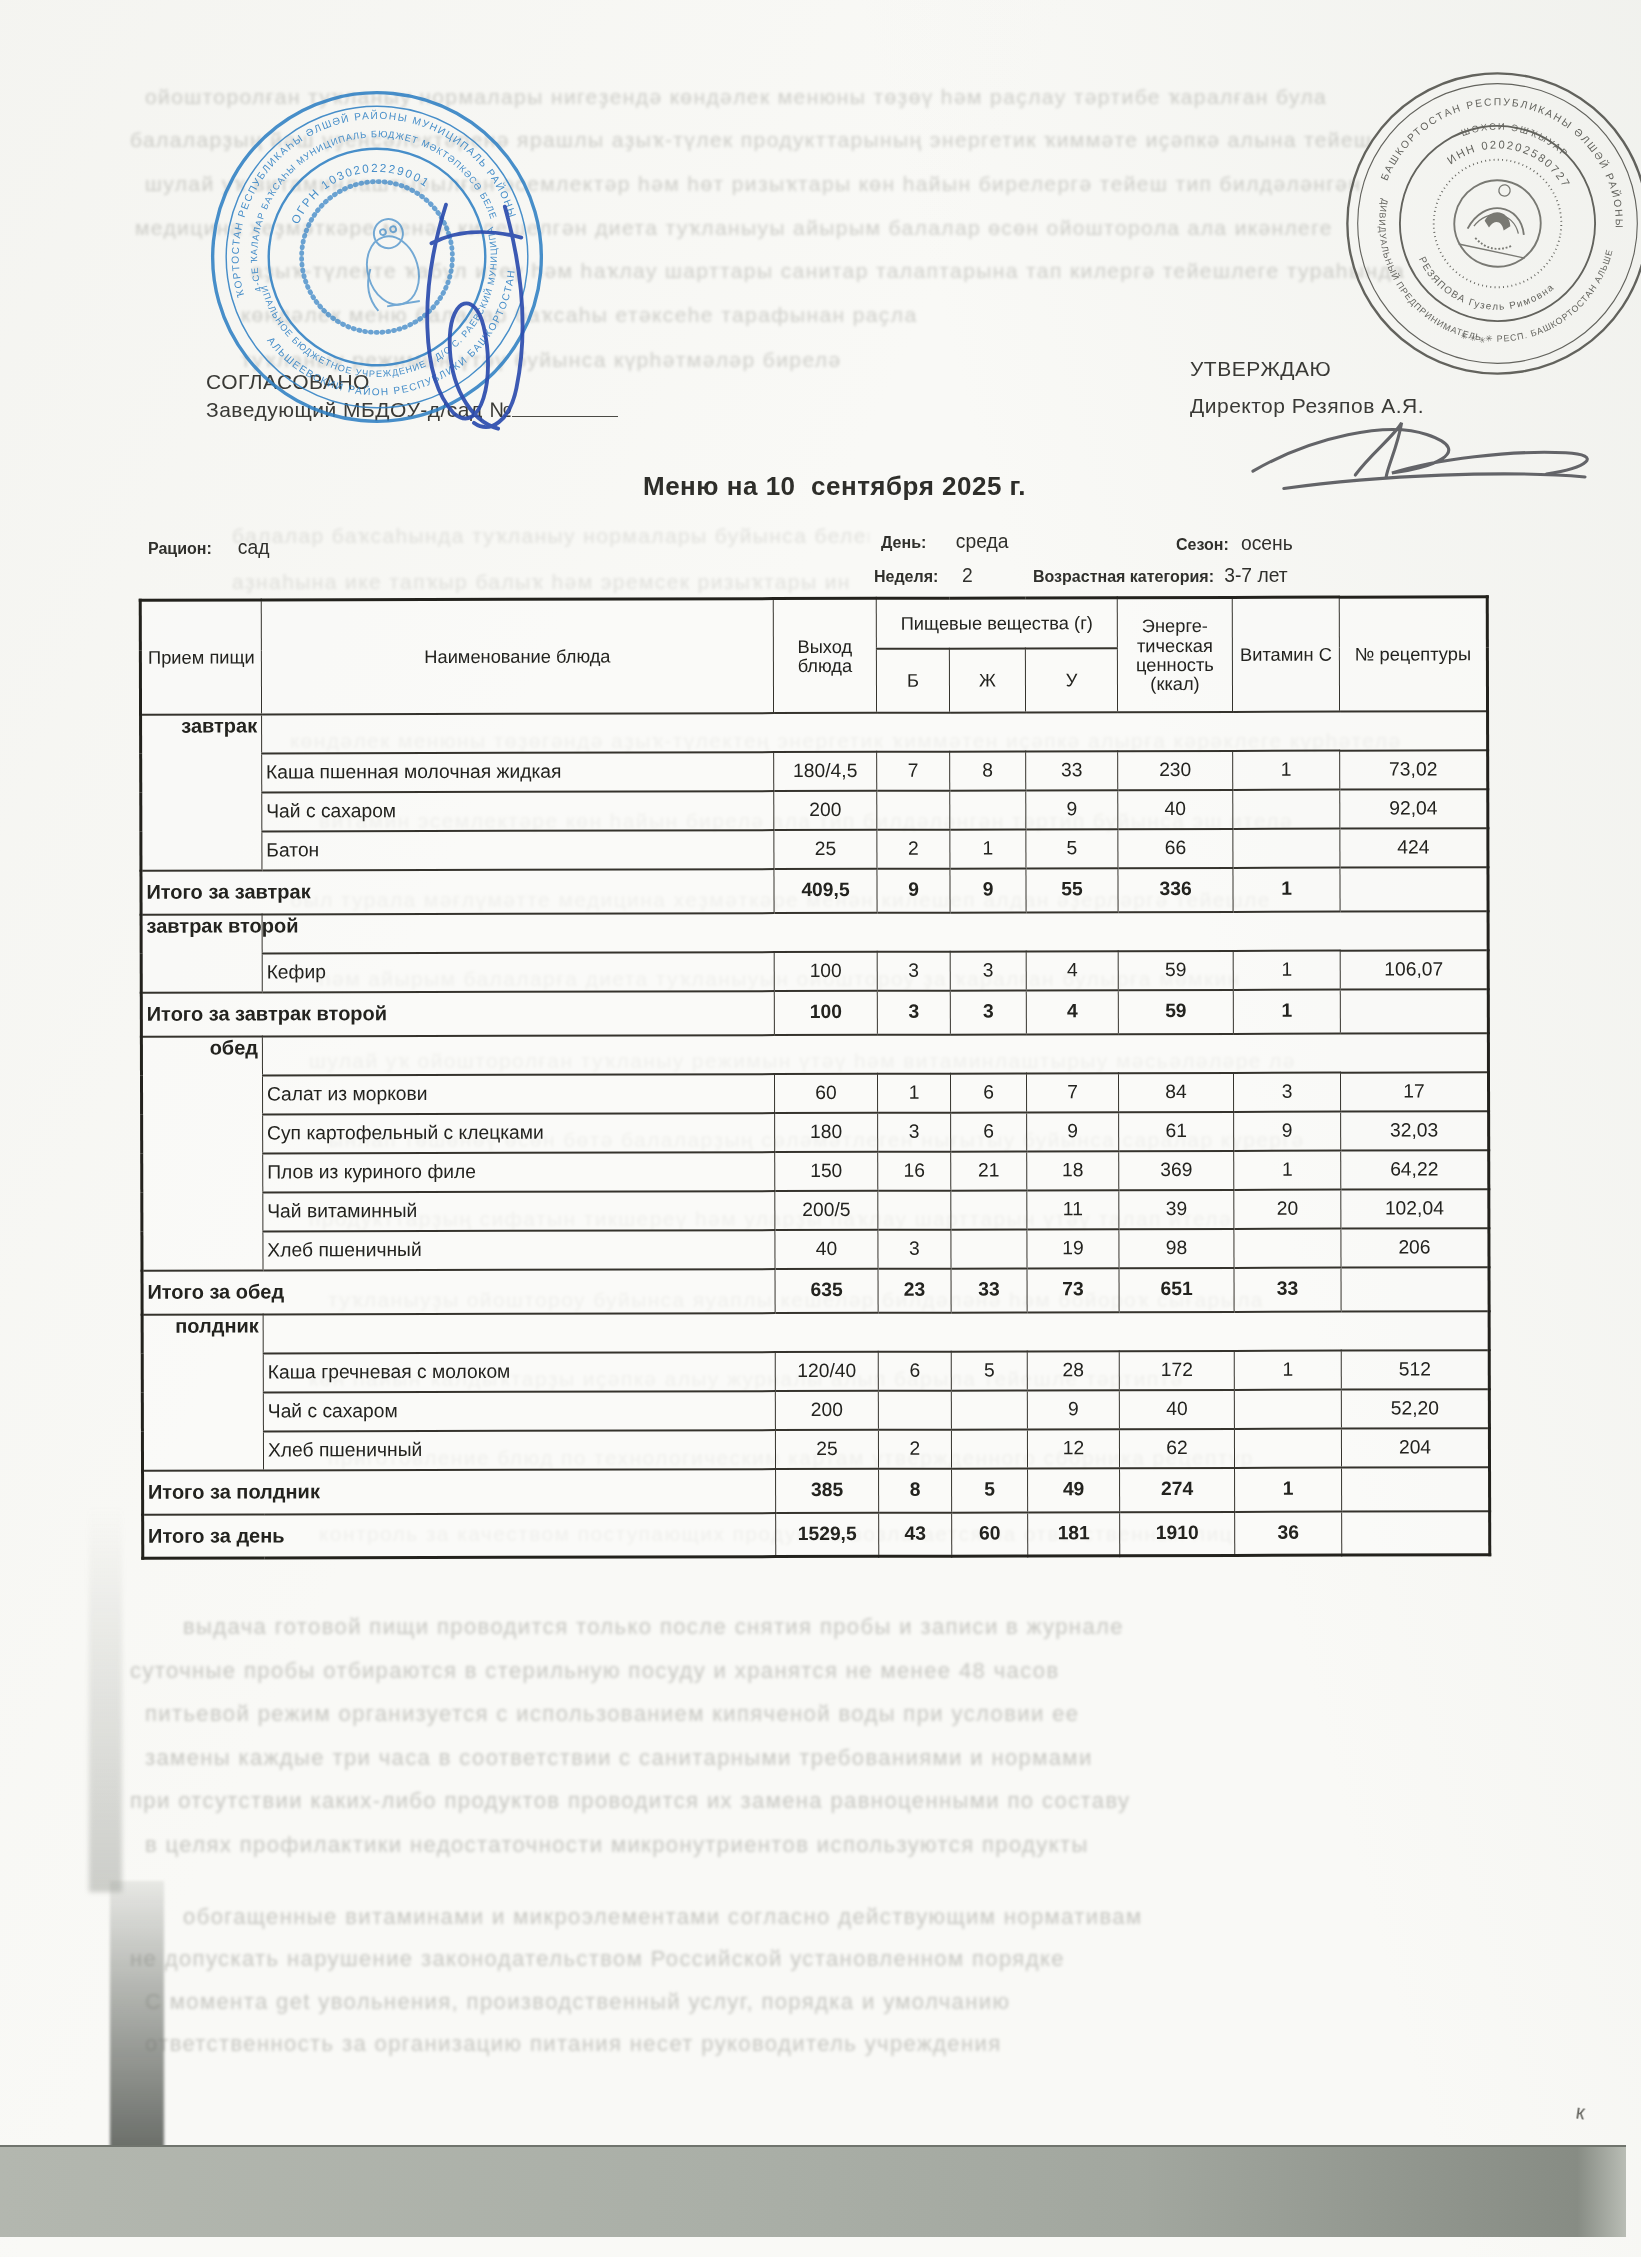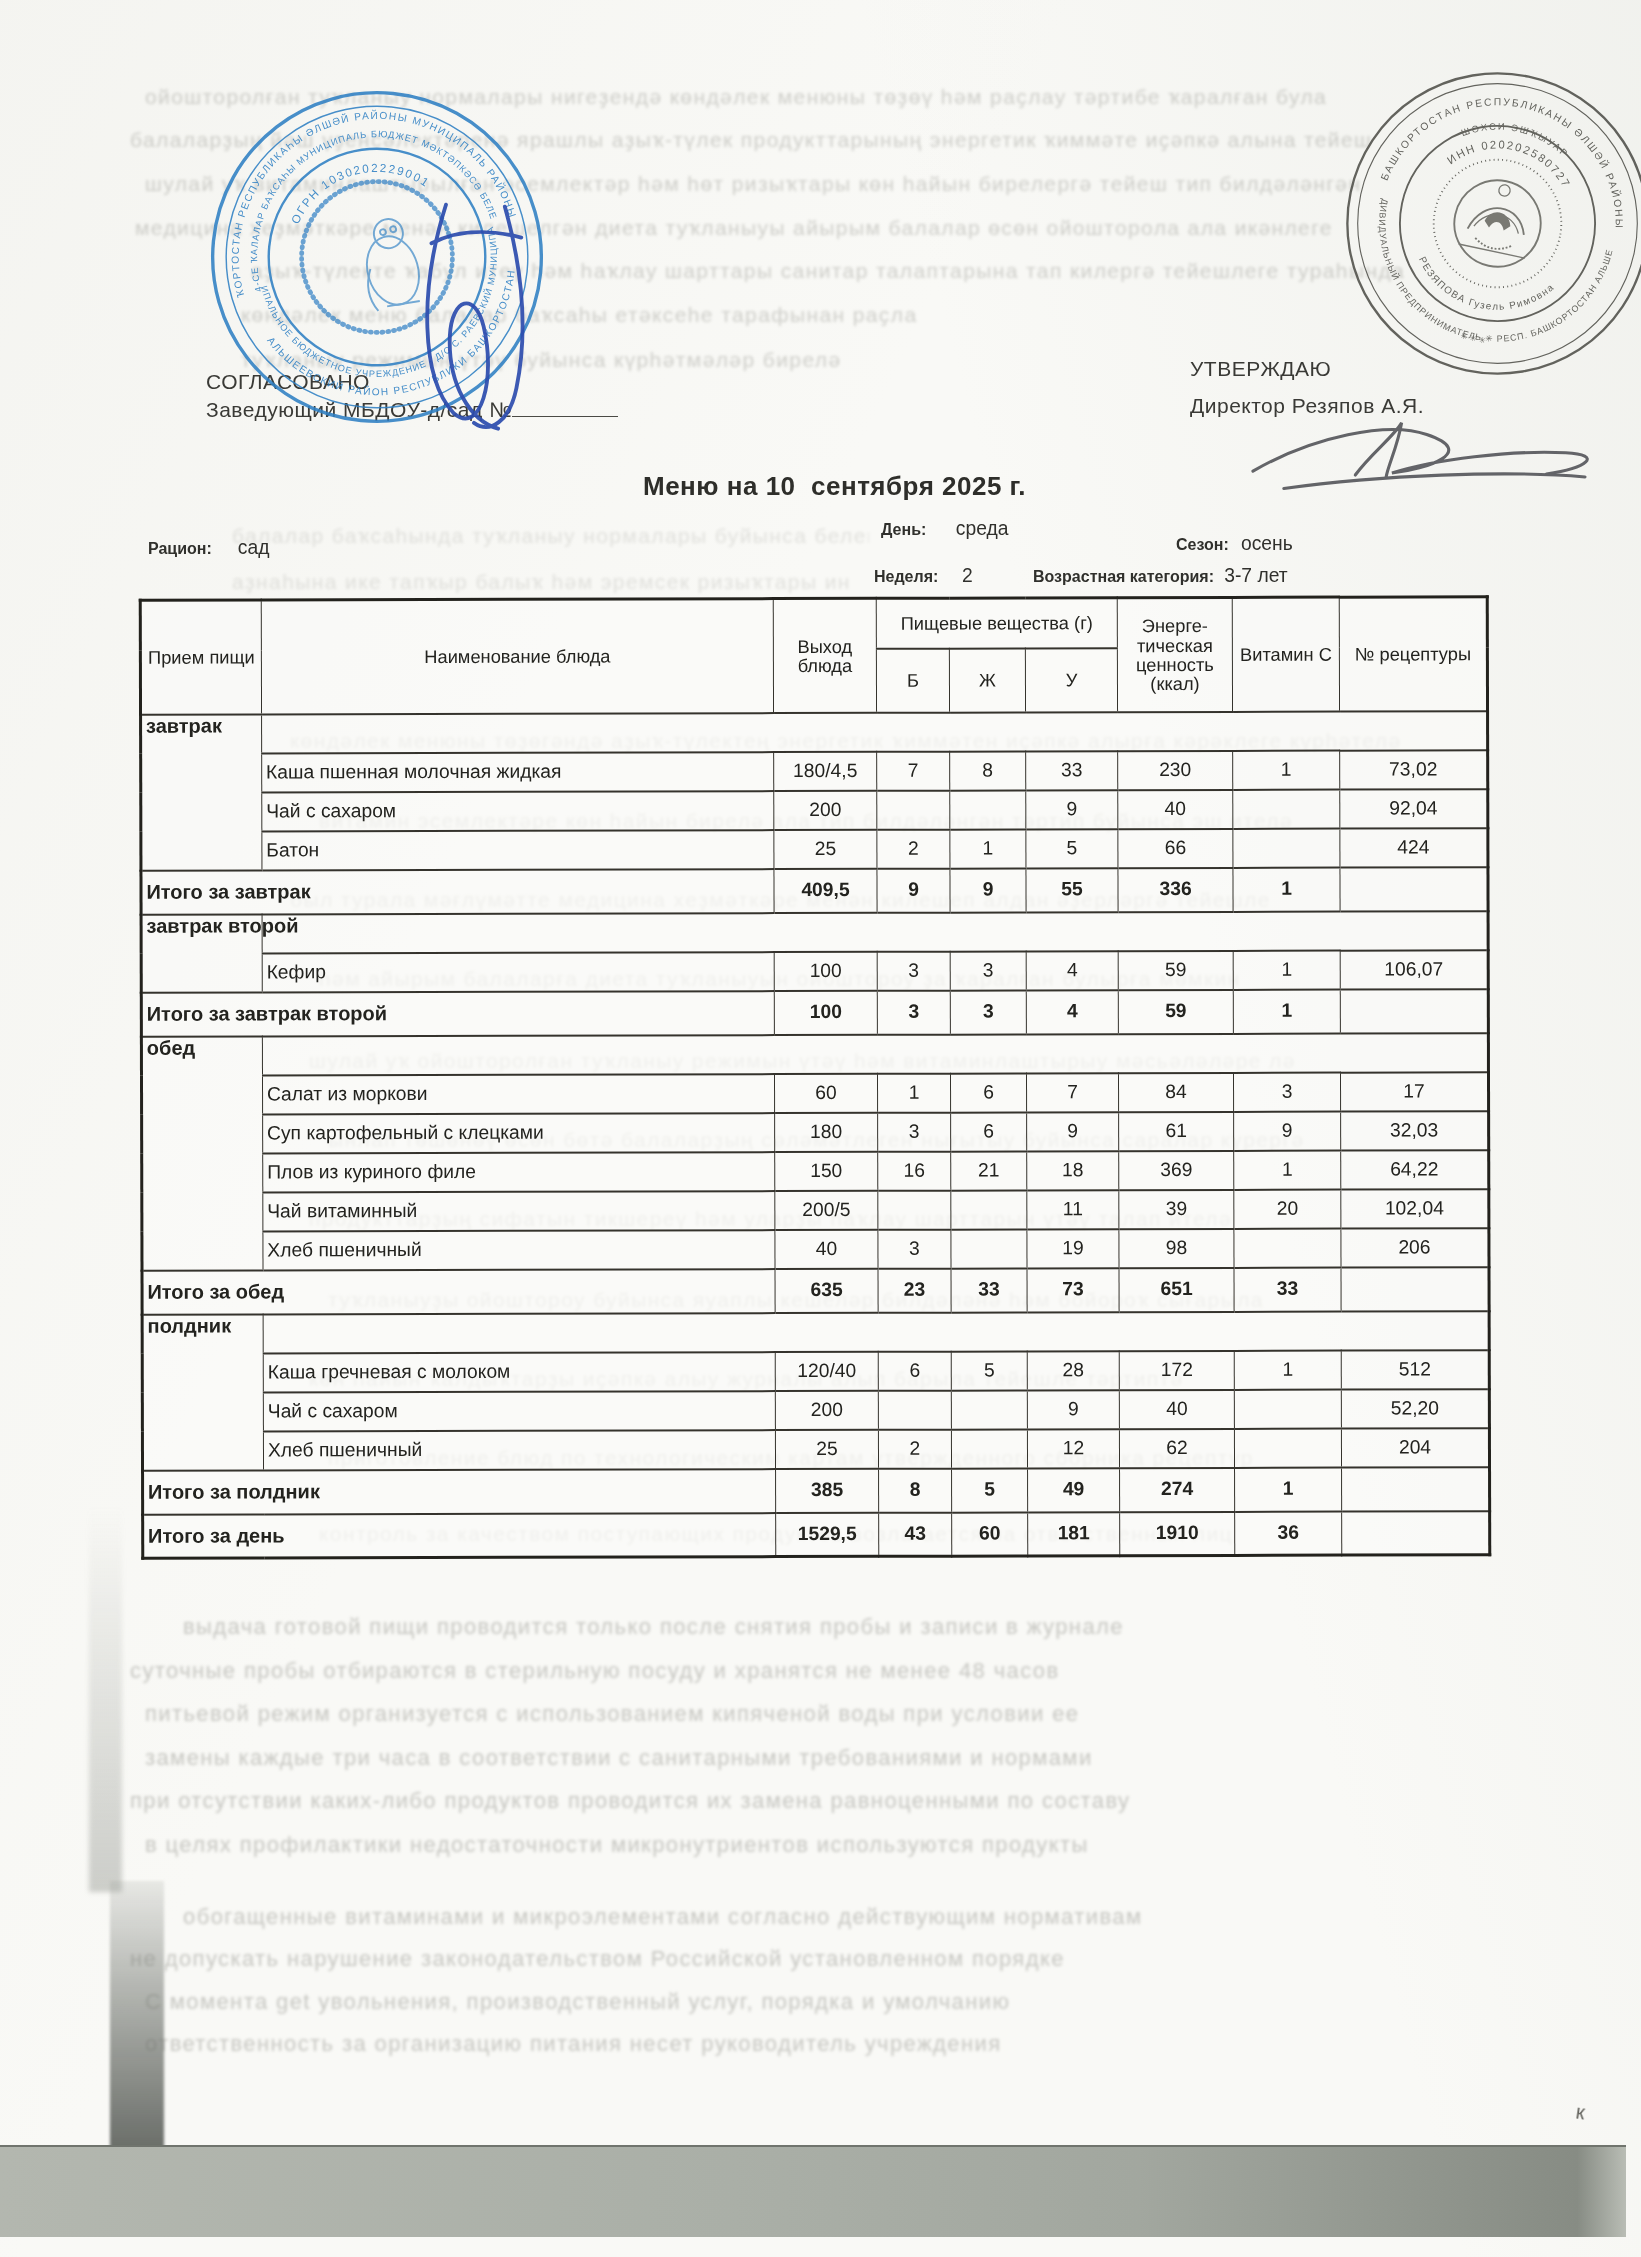--- a/index.html
+++ b/index.html
@@ -36,21 +36,21 @@
     background:rgba(252,252,249,.55);
     border:3.9px solid #23221d;
   }
   table.menu th, table.menu td{
     border:1.9px solid #35332d;border-top-width:2.9px;border-bottom-width:2.9px;
     padding:0 3.9px;line-height:1.05;
   }
   table.menu th{font-weight:normal;text-align:center;vertical-align:middle;font-size:18.3px;}
   tr.h1{height:50px;} tr.h2{height:64px;}
   tr.r{height:39px;} tr.rt{height:44px;}
-  td.sec{vertical-align:top;text-align:left;font-weight:bold;padding:6.8px 1.9px 0 7.7px;white-space:nowrap;overflow:visible;font-size:20px;}
+  td.sec{vertical-align:top;text-align:right;font-weight:bold;padding:6.8px 1.9px 0 7.7px;white-space:nowrap;overflow:visible;font-size:20px;}
   td.gap{border-left-width:1.9px;}
   td.dish{text-align:left;padding-left:9.7px;white-space:nowrap;overflow:visible;}
   td.num{text-align:center;}
   tr.total td{font-weight:bold;}
   td.tlabel{text-align:left;padding-left:7.7px;white-space:nowrap;font-size:20px;}
   
   .stamp{pointer-events:none;}
   .stamp text{font-family:"Liberation Sans", sans-serif;}
   
   .edge-strip{
@@ -114,21 +114,21 @@
   </div>
 
   <div class="abs approve" style="left:1190px;top:357px;">УТВЕРЖДАЮ</div>
   <div class="abs approve" style="left:1190px;top:394px;">Директор Резяпов А.Я.</div>
 
   <div class="abs doc-title" style="left:643px;top:471px;">Меню на 10  сентября 2025 г.</div>
 
   <div class="abs" style="left:148px;top:537px;">
     <span class="meta-label">Рацион:</span><span class="meta-value">сад</span>
   </div>
-  <div class="abs" style="left:881px;top:518px;">
+  <div class="abs" style="left:881px;top:531px;">
     <span class="meta-label">День:</span>
     <span class="meta-value" style="margin-left:25px;">среда</span>
   </div>
   <div class="abs" style="left:1176px;top:533px;">
     <span class="meta-label">Сезон:</span>
     <span class="meta-value" style="margin-left:7.7px;">осень</span>
   </div>
   <div class="abs" style="left:874px;top:565px;">
     <span class="meta-label">Неделя:</span>
     <span class="meta-value" style="margin-left:19.3px;">2</span>

